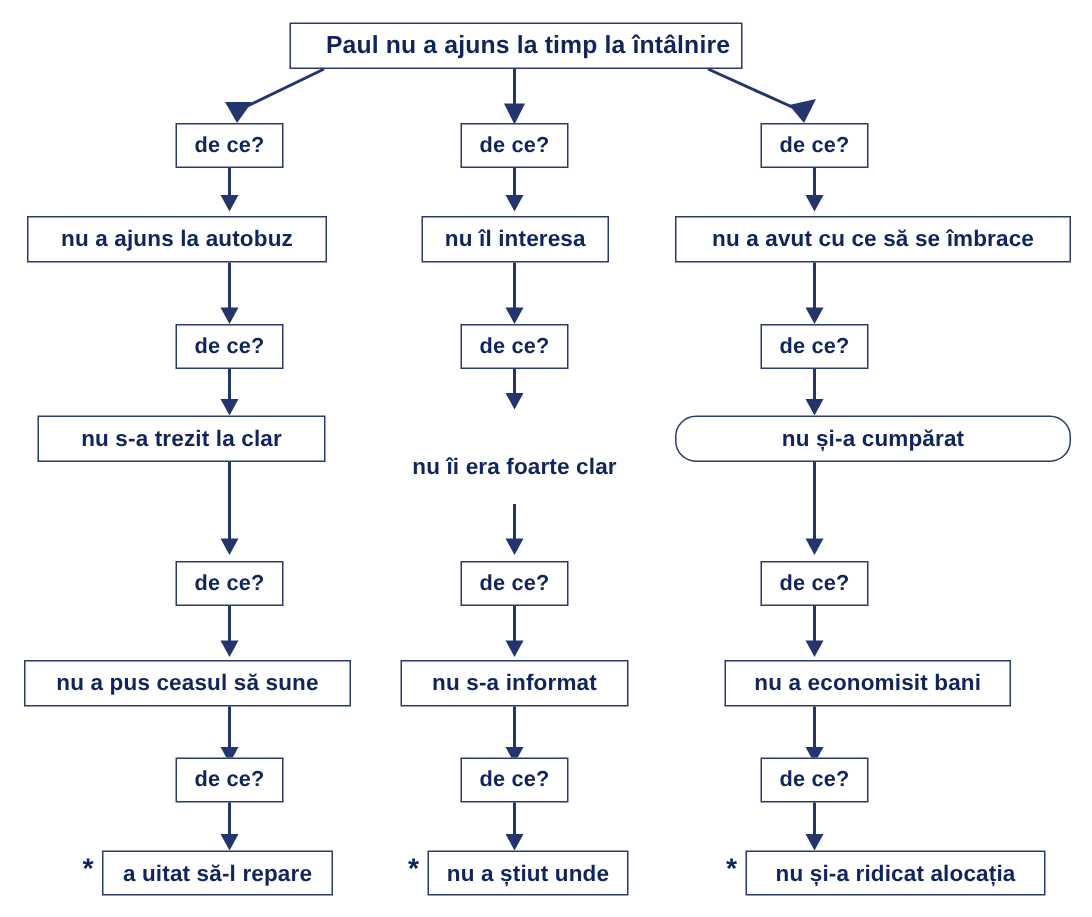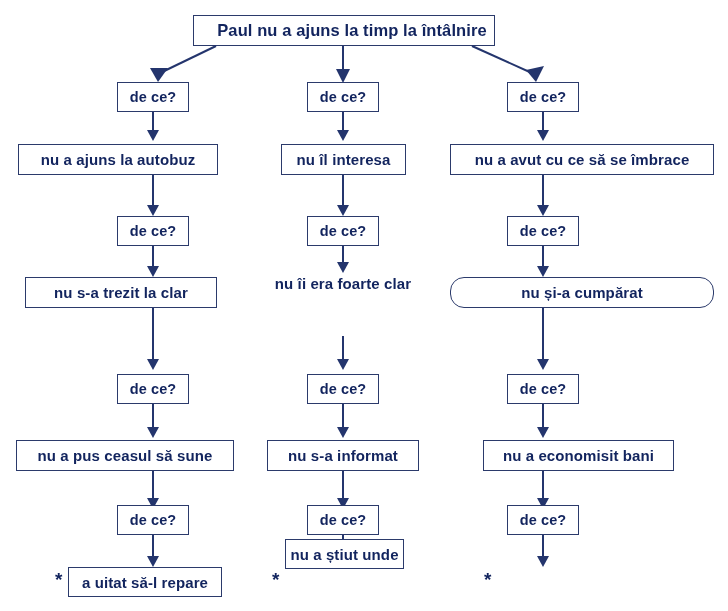--- a/index.html
+++ b/index.html
@@ -41,20 +41,21 @@
     font-size: 14.5px;
   }
   .node.cause {
     font-size: 15px;
   }
   .node.two-line {
     flex-direction: column;
     justify-content: space-between;
     line-height: 1;
     font-size: 15px;
+    margin-top: 28px;
   }
   .node.two-line span {
     display: block;
     width: 100%;
   }
   .asterisk {
     position: absolute;
     color: #12245e;
     font-weight: bold;
     font-size: 19px;
@@ -166,21 +167,21 @@
 
   <div class="vline" style="left:342px; top:471px; height:32px;"></div>
   <div class="arrowhead" style="left:337px; top:498px;"></div>
 
   <div class="node why" style="left:307px; top:505px; width:72px; height:30px;">de ce?</div>
 
   <div class="vline" style="left:342px; top:535px; height:26px;"></div>
   <div class="arrowhead" style="left:337px; top:556px;"></div>
 
   <span class="asterisk" style="left:272px; top:570px;">*</span>
-  <div class="node cause" style="left:285px; top:539px; width:119px; height:30px;">nu a știut unde</div>
+  <div class="node cause" style="left:285px; top:567px; width:134px; height:30px;">nu a știut unde</div>
 
   <div class="node why" style="left:507px; top:82px; width:72px; height:30px;">de ce?</div>
 
   <div class="vline" style="left:542px; top:112px; height:22px;"></div>
   <div class="arrowhead" style="left:537px; top:130px;"></div>
 
   <div class="node cause" style="left:450px; top:144px; width:264px; height:31px;">nu a avut cu ce să se îmbrace</div>
 
   <div class="vline" style="left:542px; top:175px; height:34px;"></div>
   <div class="arrowhead" style="left:537px; top:205px;"></div>
@@ -204,14 +205,15 @@
 
   <div class="vline" style="left:542px; top:471px; height:32px;"></div>
   <div class="arrowhead" style="left:537px; top:498px;"></div>
 
   <div class="node why" style="left:507px; top:505px; width:72px; height:30px;">de ce?</div>
 
   <div class="vline" style="left:542px; top:535px; height:26px;"></div>
   <div class="arrowhead" style="left:537px; top:556px;"></div>
 
   <span class="asterisk" style="left:484px; top:570px;">*</span>
+  <div class="node cause" style="left:497px; top:567px; width:200px; height:30px;">nu și-a ridicat alocația</div>
 
 </div>
 
 </body></html>

